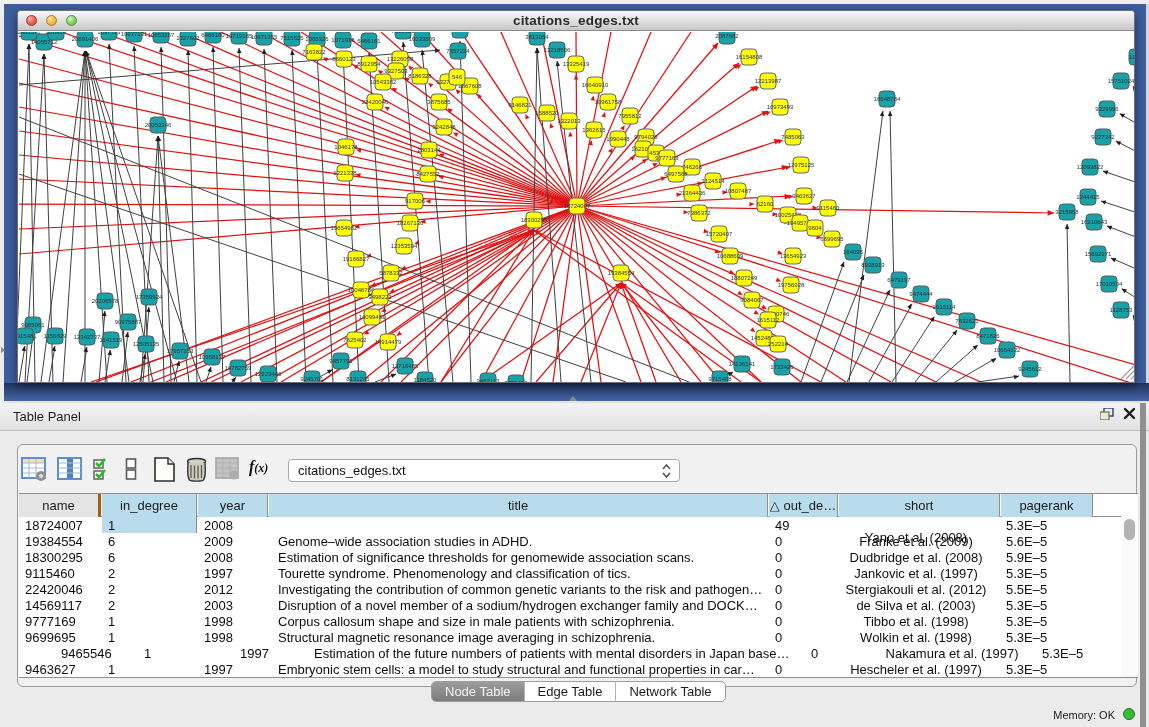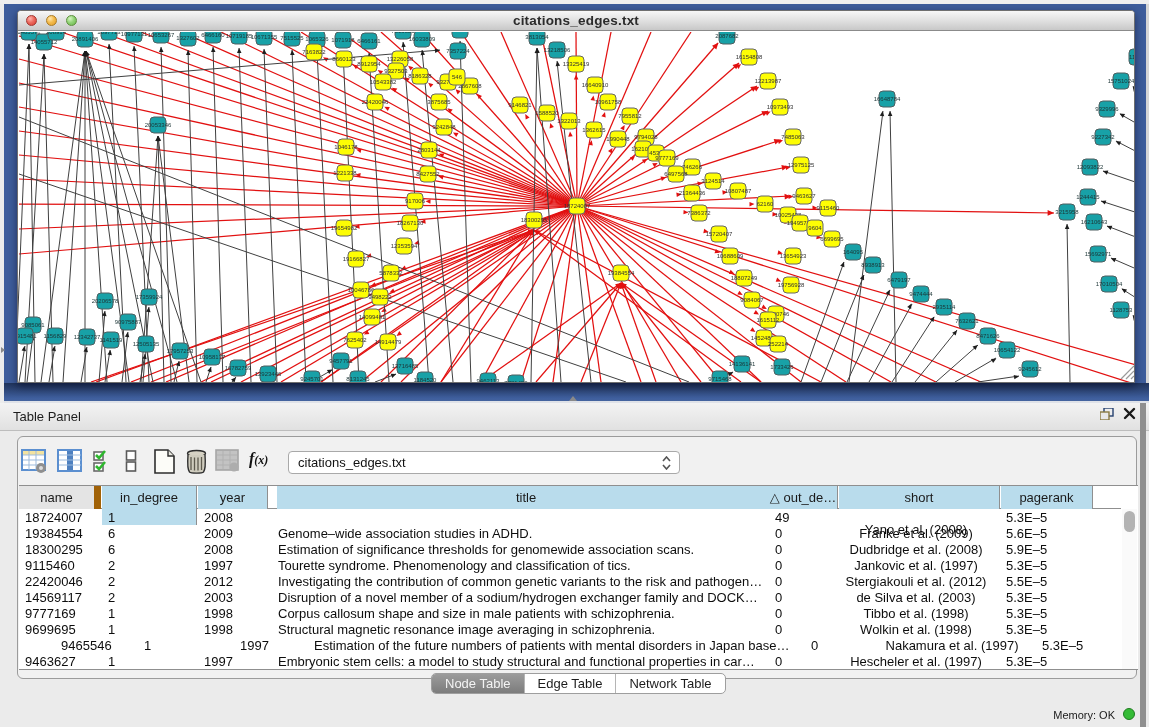--- a/index.html
+++ b/index.html
@@ -7,21 +7,21 @@
 .win{position:absolute;left:17px;top:10px;width:1118px;height:373px;background:#fff;box-shadow:0 3px 9px rgba(0,0,25,.5);border:1px solid #6f6f6f;border-radius:4px 4px 0 0}
 .tbar{position:absolute;left:0;top:0;width:100%;height:20px;background:linear-gradient(#f7f7f7,#dedede 55%,#c8c8c8);border-bottom:1px solid #8b8b8b;border-radius:3px 3px 0 0}
 .tl{position:absolute;top:4px;width:11px;height:11px;border-radius:50%}
 .tl.r{left:8px;background:radial-gradient(circle at 35% 30%,#ffb3ad,#ec6b60 45%,#d6382e);border:1px solid #a33730}
 .tl.y{left:28px;background:radial-gradient(circle at 35% 30%,#ffe8b0,#f4bb4c 45%,#e09c2a);border:1px solid #ab7b23}
 .tl.g{left:48px;background:radial-gradient(circle at 35% 30%,#d6f5c2,#93d478 45%,#67b447);border:1px solid #5d8f3d}
 .ttl{position:absolute;left:0;right:0;top:0;height:20px;text-align:center;line-height:20px;font-size:13.5px;color:#2b2b2b;font-weight:600;letter-spacing:.2px}
 .tph{position:absolute;left:0;top:403px;width:1149px;height:28px;background:linear-gradient(#f3f3f3,#e1e1e1);border-bottom:1px solid #bdbdbd}
 .tph .t{position:absolute;left:13px;top:6px;font-size:13px;color:#1d1d1d}
 .body2{position:absolute;left:0;top:432px;width:1149px;height:295px;background:#ebebeb}
-.inner{position:absolute;left:17px;top:4px;width:1120px;height:243px;background:#f1f1f1;border:1px solid #9b9b9b;border-radius:6px}
+.inner{position:absolute;left:17px;top:12px;width:1120px;height:243px;background:#f1f1f1;border:1px solid #9b9b9b;border-radius:6px}
 .combo{position:absolute;left:270px;top:14px;width:392px;height:23px;background:#fff;border:1px solid #a9a9a9;border-radius:4px;font-size:13px;line-height:21px;padding-left:9px;color:#111}
 .tbl{position:absolute;left:1px;top:48px;width:1119px;height:185px;background:#fff;border-top:1px solid #8f8f8f}
 .thdr{position:absolute;left:0;top:0;width:1102px;height:23px;font-size:13px;color:#1a1a1a;border-bottom:1px solid #8f8f8f}
 .trows{position:absolute;left:0;top:24px;width:1102px;height:160px;font-size:13px;color:#0d0d0d;white-space:nowrap;overflow:hidden}
 .sb{position:absolute;left:1103px;top:23px;width:15px;height:161px;background:#fafafa}
 .sb .th{position:absolute;left:2px;top:2px;width:11px;height:21px;border-radius:6px;background:#b3b3b3}
 .tabs{position:absolute;left:413px;top:236px;height:21px;display:flex;font-size:13px;border:1px solid #9e9e9e;border-radius:5px;overflow:hidden;background:#fff}
 .tabs div{padding:0 13px;line-height:20px;color:#1c1c1c}
 .tabs .sel{background:linear-gradient(#9c9c9c,#7c7c7c);color:#f4f4f4}
 .tabs .sep{border-left:1px solid #b5b5b5;padding:0}
@@ -979,24 +979,24 @@
   </svg>
   <div style="position:absolute;left:231px;top:13px;font-family:'Liberation Serif',serif;font-style:italic;font-weight:bold;font-size:16px;color:#111">f<span style="font-size:12px">(x)</span></div>
   <div class="combo">citations_edges.txt
     <svg style="position:absolute;right:8px;top:4px" width="9" height="14" viewBox="0 0 9 14">
           <path d="M1 5L4.5 1L8 5" fill="none" stroke="#555" stroke-width="1.6"></path>
           <path d="M1 9L4.5 13L8 9" fill="none" stroke="#555" stroke-width="1.6"></path>
         </svg>
   </div>
   <div class="tbl">
     <div class="thdr">
-          <div style="position:absolute;left:0px;width:82px;top:0;height:23px;background:#e4e4e4;border-right:7px solid #a16207;text-align:center;line-height:23px;">name</div>
+          <div style="position:absolute;left:0px;width:82px;top:0;height:23px;background:#e4e4e4;border-right:3px solid #a16207;text-align:center;line-height:23px;">name</div>
           <div style="position:absolute;left:83px;width:95px;top:0;height:39px;background:#b9dcec;border-right:1px solid #8f8f8f;text-align:center;line-height:23px;">in_degree</div>
           <div style="position:absolute;left:179px;width:70px;top:0;height:23px;background:#b9dcec;border-right:1px solid #8f8f8f;text-align:center;line-height:23px;">year</div>
-          <div style="position:absolute;left:250px;width:499px;top:0;height:23px;background:#b9dcec;border-right:1px solid #8f8f8f;text-align:center;line-height:23px;margin-left:8px;">title</div>
+          <div style="position:absolute;left:250px;width:499px;top:0;height:23px;background:#b9dcec;border-right:1px solid #8f8f8f;text-align:center;line-height:23px;">title</div>
           <div style="position:absolute;left:750px;width:69px;top:0;height:23px;background:#b9dcec;border-right:1px solid #8f8f8f;text-align:center;line-height:23px;">△ out_de…</div>
           <div style="position:absolute;left:820px;width:161px;top:0;height:23px;background:#b9dcec;border-right:1px solid #8f8f8f;text-align:center;line-height:23px;">short</div>
           <div style="position:absolute;left:982px;width:92px;top:0;height:23px;background:#b9dcec;border-right:1px solid #8f8f8f;text-align:center;line-height:23px;">pagerank</div>
         </div>
     <div class="trows">
           <div style="position:absolute;left:0;top:0px;width:1102px;height:16px;">
             <span style="position:absolute;left:6px;">18724007</span>
             <span style="position:absolute;left:89px;">1</span>
             <span style="position:absolute;left:185px;">2008</span>
             <span style="position:absolute;left:756px;">49</span>

